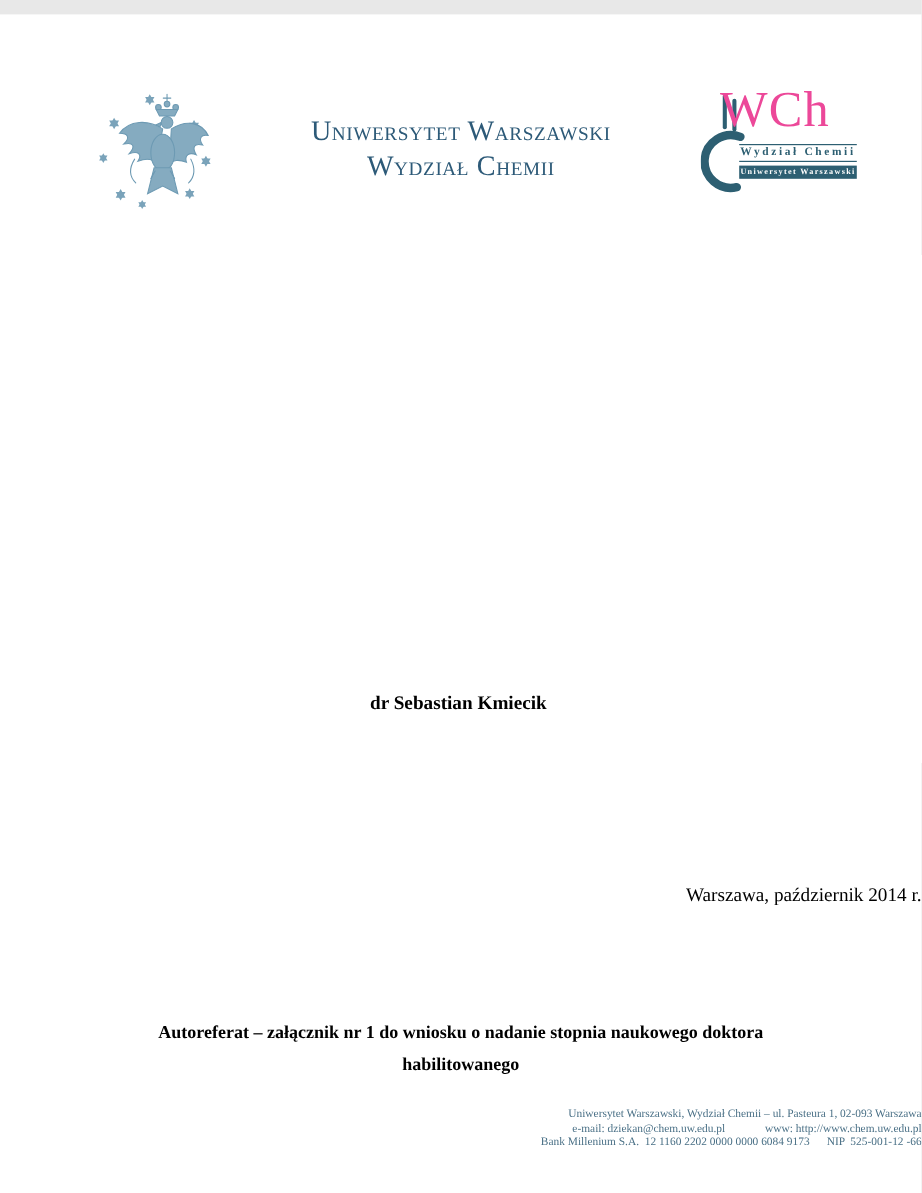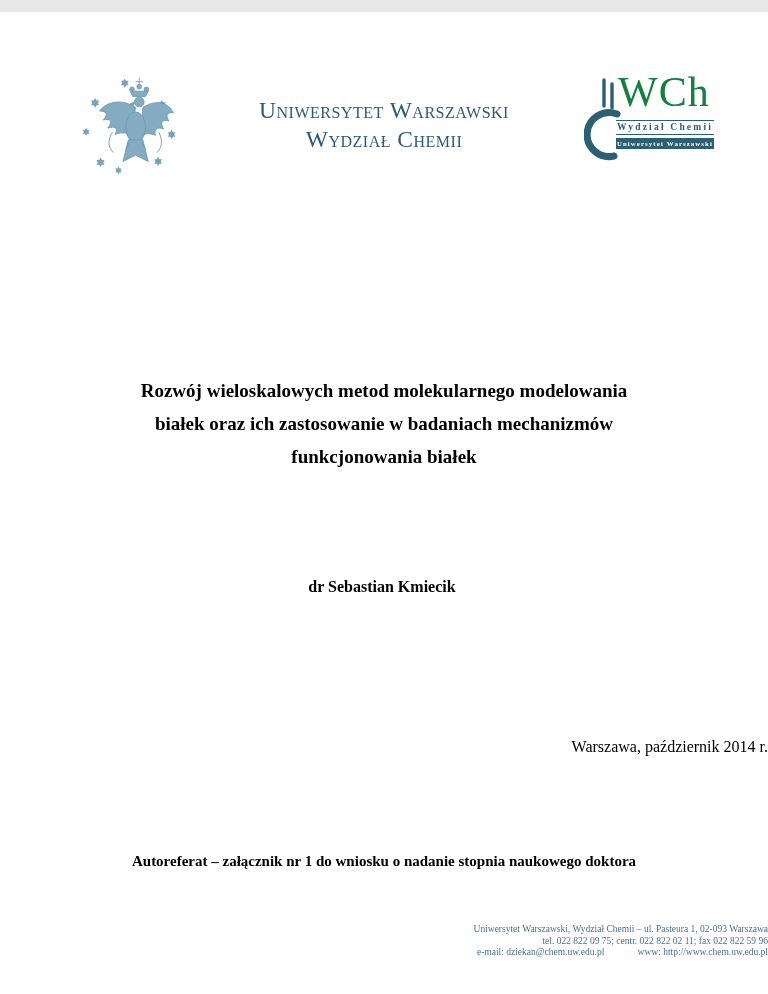--- a/index.html
+++ b/index.html
@@ -13,22 +13,22 @@
   
   .eagle-logo { position:absolute; left:78px; top:62px; width:108px; height:110px; }
   .header-text {
     position:absolute; left:0; right:0; top:84px; text-align:center;
     font-variant:small-caps; color:#2d5a78; font-size:23.5px; line-height:29px;
     letter-spacing:0.5px;
   }
   .wch-logo { position:absolute; left:584px; top:64px; width:134px; height:92px; }
   .flask-icon { position:absolute; left:0; top:0; width:40px; height:90px; }
   .wch-acronym {
-    position:absolute; left:34px; top:-8px;
-    font-family:"Liberation Serif", serif; font-size:42px; color:#15803d;
+    position:absolute; left:16px; top:-8px;
+    font-family:"Liberation Serif", serif; font-size:42px; color:#ec4899;
     letter-spacing:1px;
   }
   .wch-faculty {
     position:absolute; left:32px; top:44px; width:98px;
     border-top:1.5px solid #2d5f72; border-bottom:1.5px solid #2d5f72;
     padding:1px 0 2px; text-align:center;
     font-size:9.5px; font-weight:bold; letter-spacing:2.2px; color:#2d5f72;
     white-space:nowrap;
   }
   .wch-university {
@@ -113,33 +113,29 @@
         <path d="M20,4 V30" stroke-width="3.4"></path>
         <path d="M28,8 V32" stroke-width="3.4"></path>
         <path d="M33,38 A22,22 0 1 0 30,80" stroke-width="7"></path>
       </g>
     </svg>
     <div class="wch-acronym">WCh</div>
     <div class="wch-faculty">Wydział Chemii</div>
     <div class="wch-university">Uniwersytet Warszawski</div>
   </div>
 
-  <h1 class="doc-title">
-    <div>Rozwój wieloskalowych metod molekularnego modelowania</div>
-    <div>białek oraz ich zastosowanie w badaniach mechanizmów</div>
-    <div>funkcjonowania białek</div>
-  </h1>
 
   <div class="author-name">dr Sebastian Kmiecik</div>
 
   <div class="date-line">Warszawa, październik 2014 r.</div>
 
   <div class="attachment-note">
     <div>Autoreferat – załącznik nr 1 do wniosku o nadanie stopnia naukowego doktora</div>
+    <div>habilitowanego</div>
   </div>
 
   <footer class="contact-footer">
     <div class="footer-line">Uniwersytet Warszawski, Wydział Chemii – ul. Pasteura 1, 02-093 Warszawa</div>
-    <div class="footer-line">tel. 022 822 09 75; centr. 022 822 02 11; fax 022 822 59 96</div>
     <div class="footer-line">e-mail: dziekan@chem.uw.edu.pl              www: http://www.chem.uw.edu.pl</div>
+    <div class="footer-line">Bank Millenium S.A.  12 1160 2202 0000 0000 6084 9173      NIP  525-001-12 -66</div>
   </footer>
 
 </div>
 
 </body></html>

